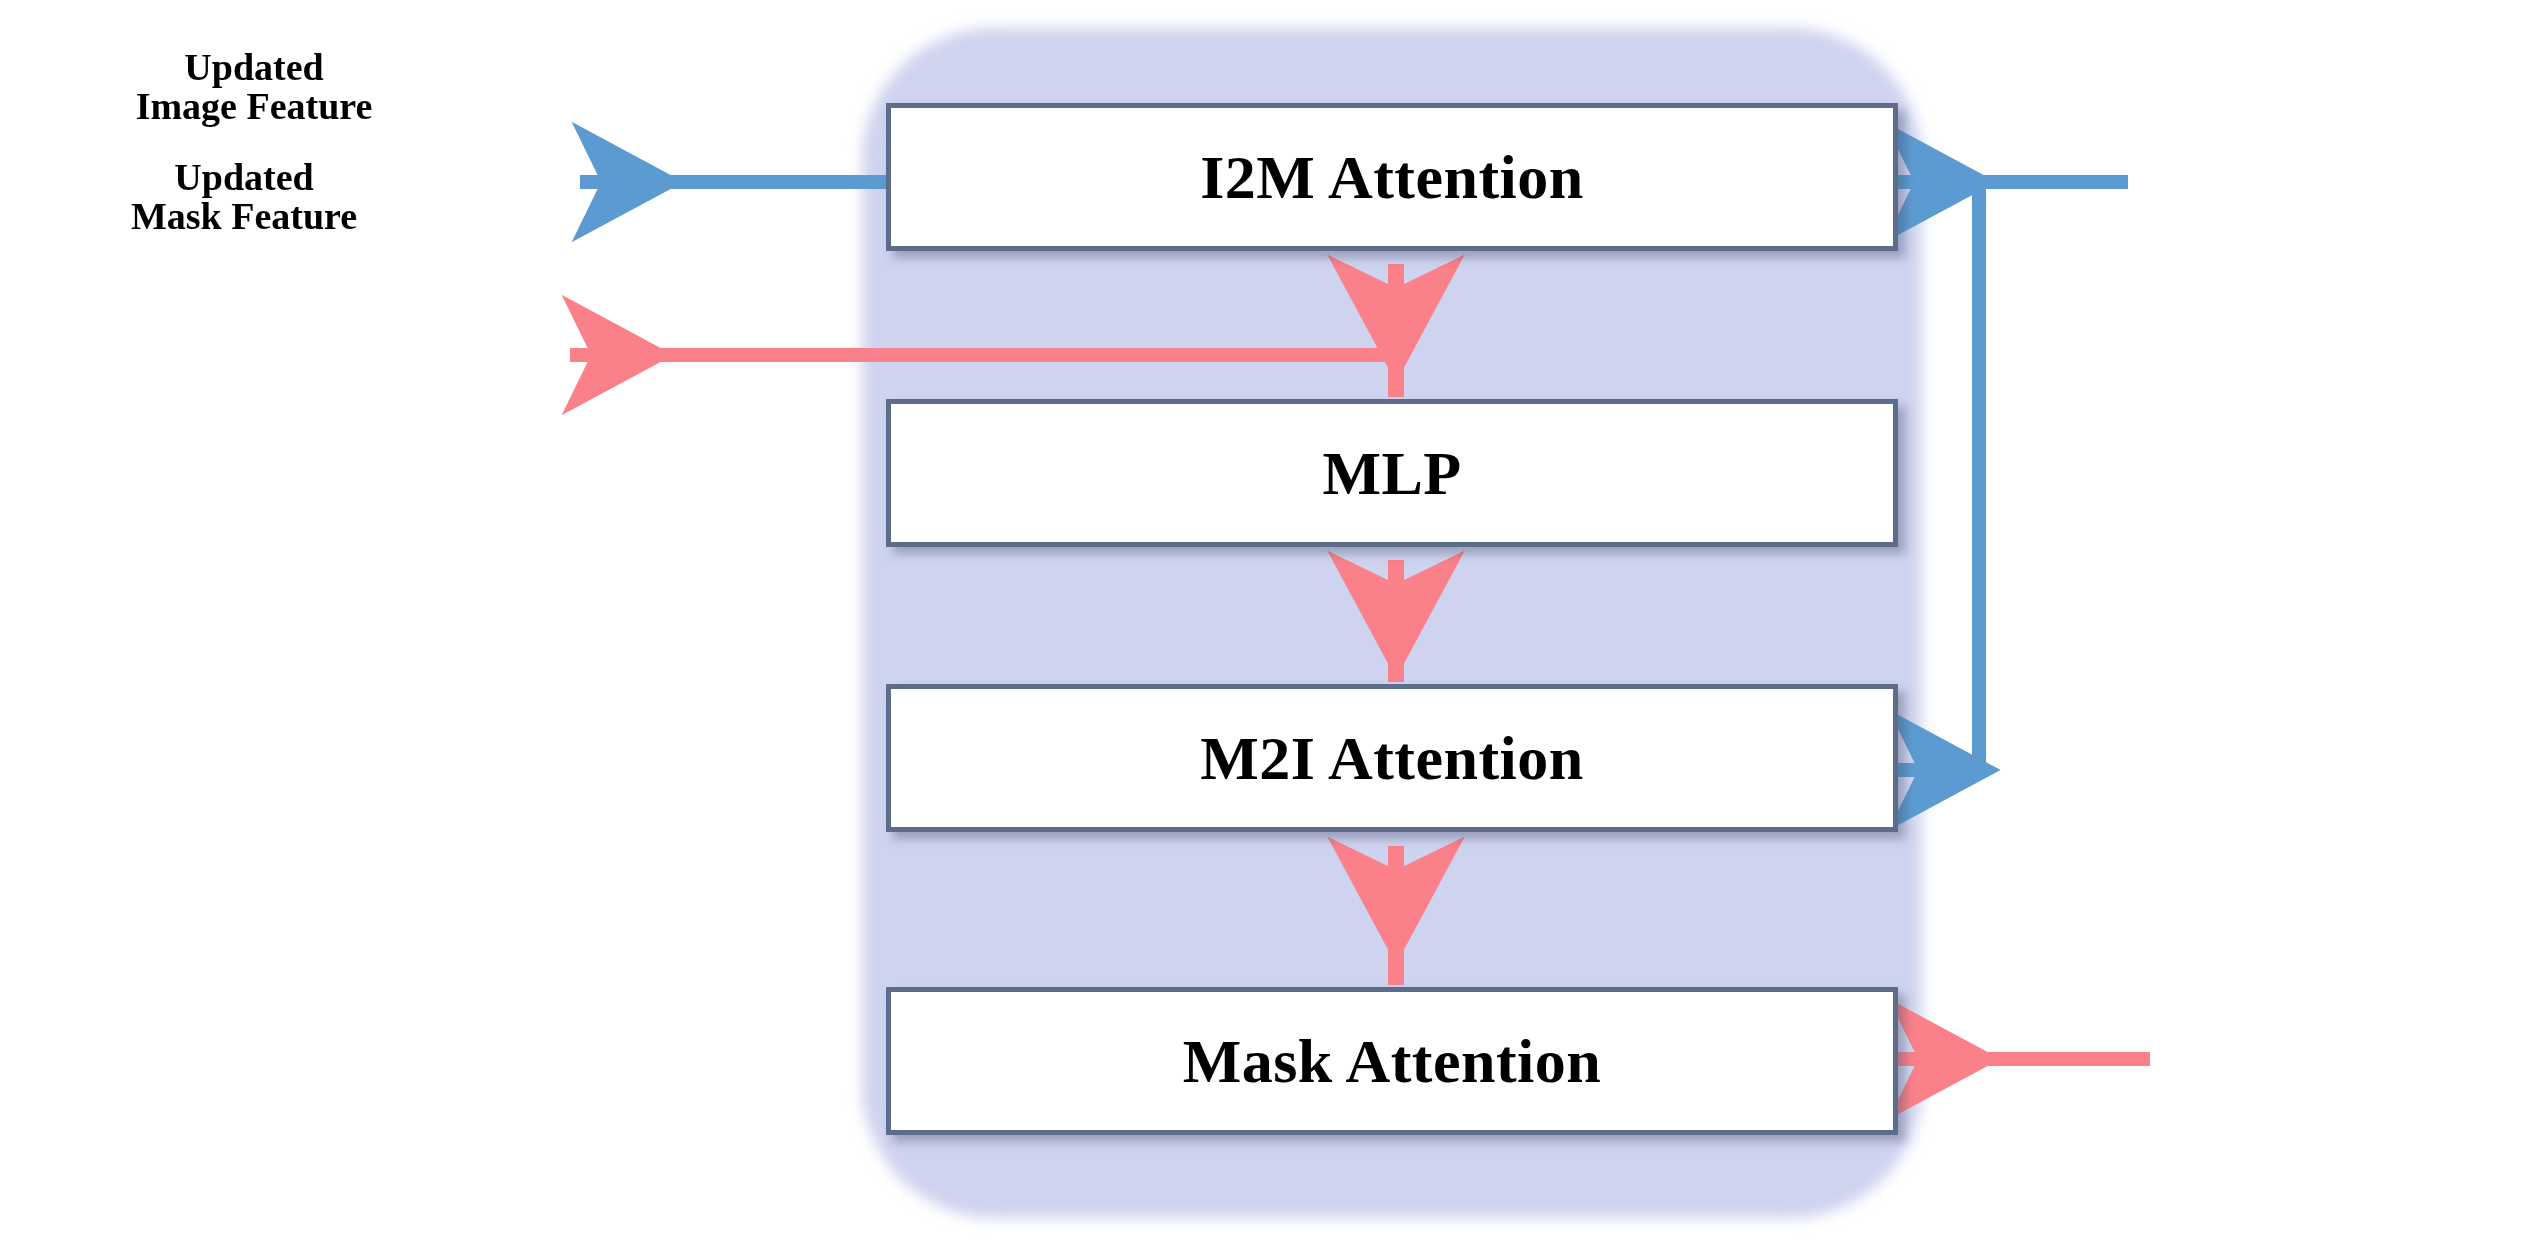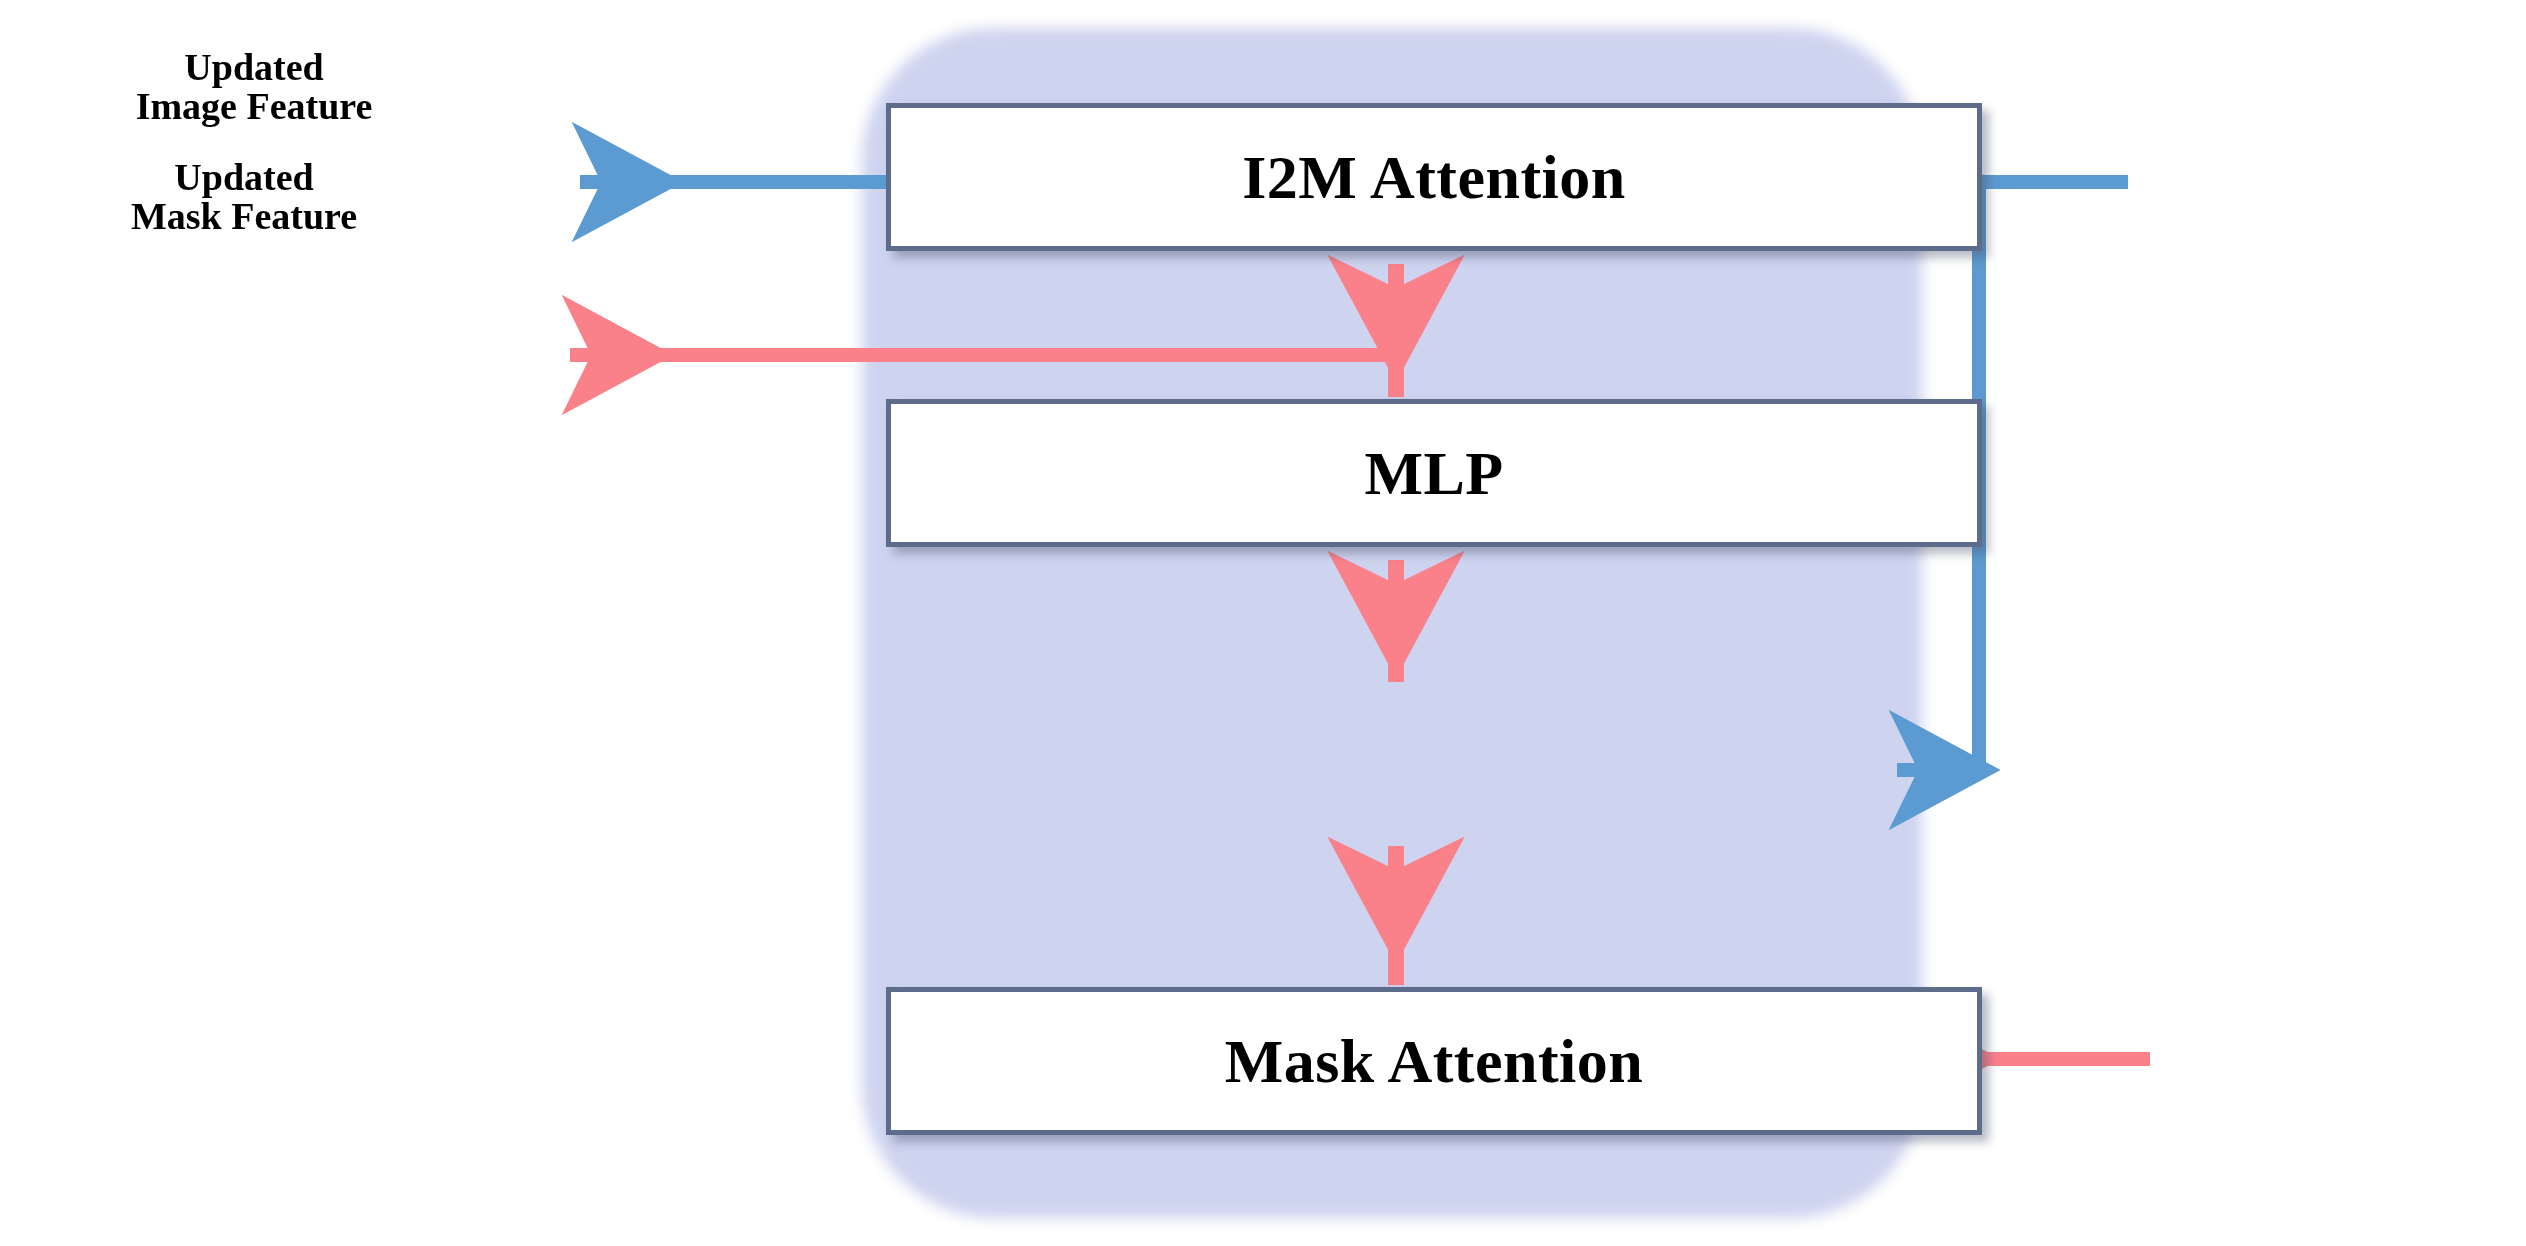--- a/index.html
+++ b/index.html
@@ -14,21 +14,21 @@
     left:862px; top:28px; width:1060px; height:1190px;
     background:#ced3ef;
     border-radius:132px;
     filter:blur(7px);
     -webkit-filter:blur(7px);
   }
 
   
   .box{
     position:absolute;
-    left:886px; width:1096px; height:148px;
+    left:886px; width:1012px; height:148px;
     background:#ffffff;
     border:5px solid #5c6c8a;
     box-sizing:border-box;
     box-shadow:7px 7px 9px rgba(70,80,105,0.38);
     display:flex; align-items:center; justify-content:center;
   }
   .box-label{
     font-size:62px;
     font-weight:bold;
     color:#000000;
@@ -97,20 +97,23 @@
   </svg>
 
   <div class="box" id="box-i2m">
     <span class="box-label">I2M Attention</span>
   </div>
 
   <div class="box" id="box-mlp">
     <span class="box-label">MLP</span>
   </div>
 
+  <div class="box" id="box-m2i">
+    <span class="box-label">M2I Attention</span>
+  </div>
 
   <div class="box" id="box-self">
     <span class="box-label">Mask Attention</span>
   </div>
 
   <div class="side-label" id="label-updated-image">Updated
 Image Feature</div>
 
   <div class="side-label" id="label-updated-mask">Updated
 Mask Feature</div>

